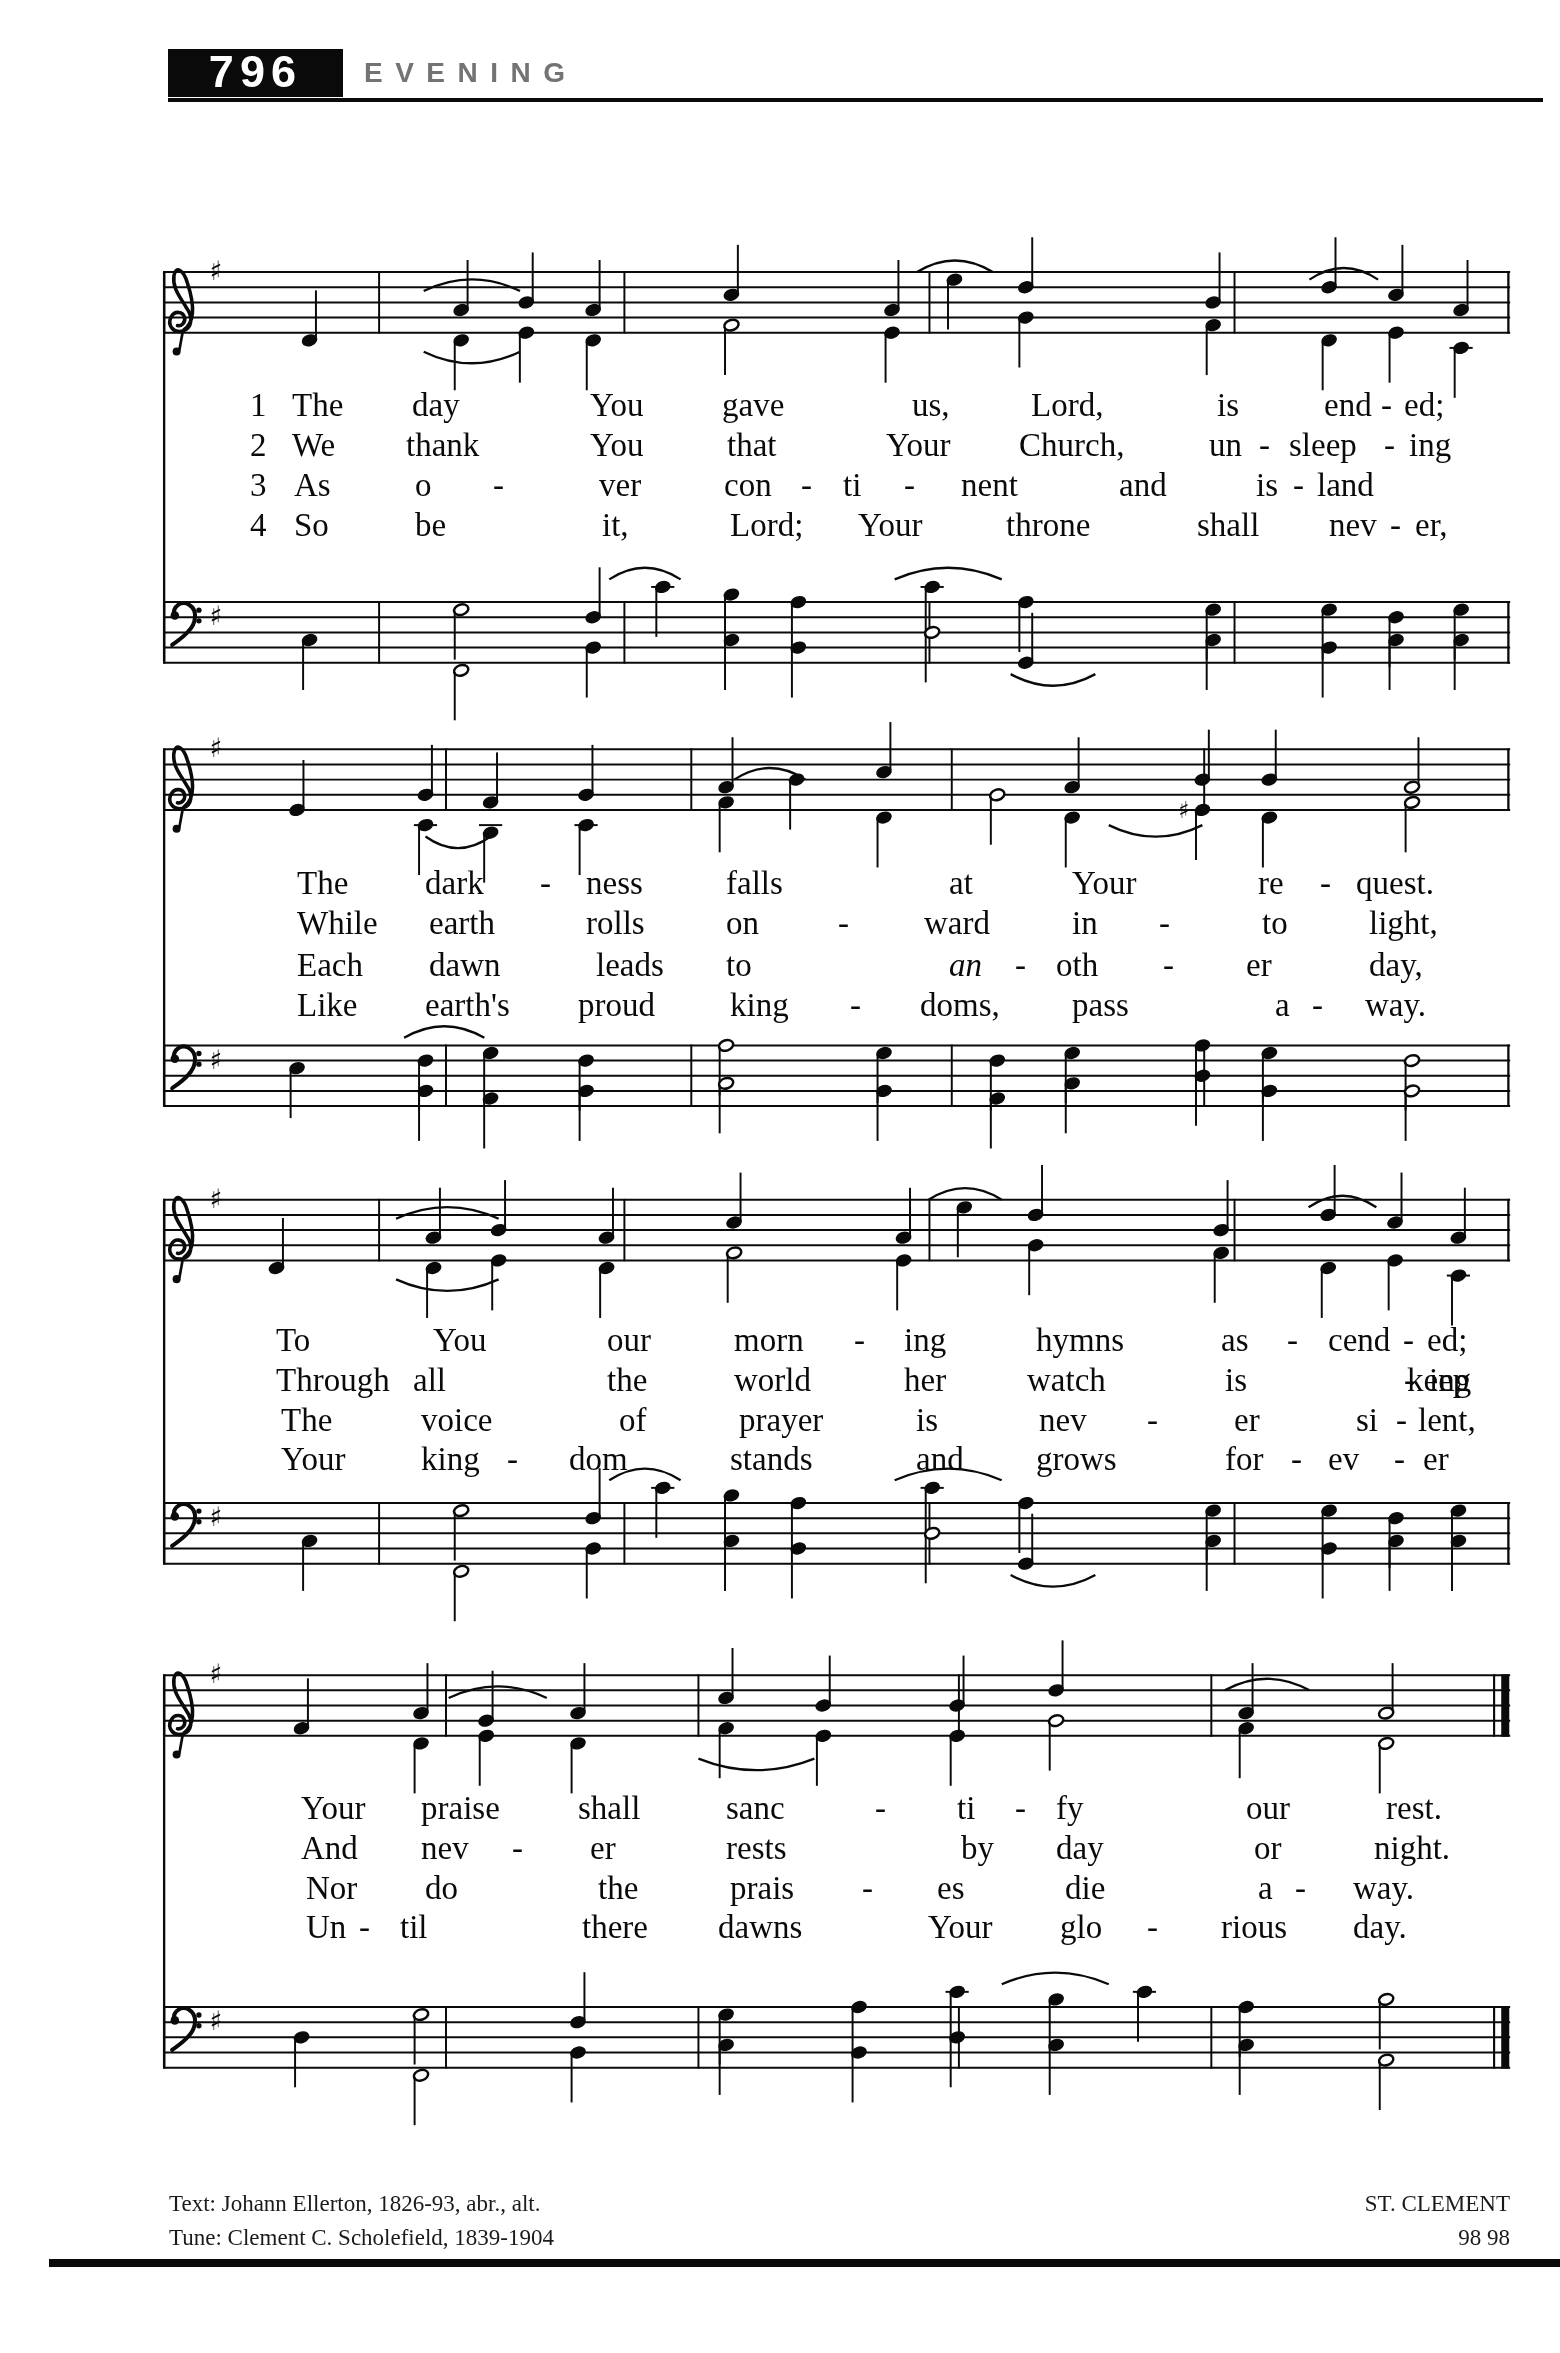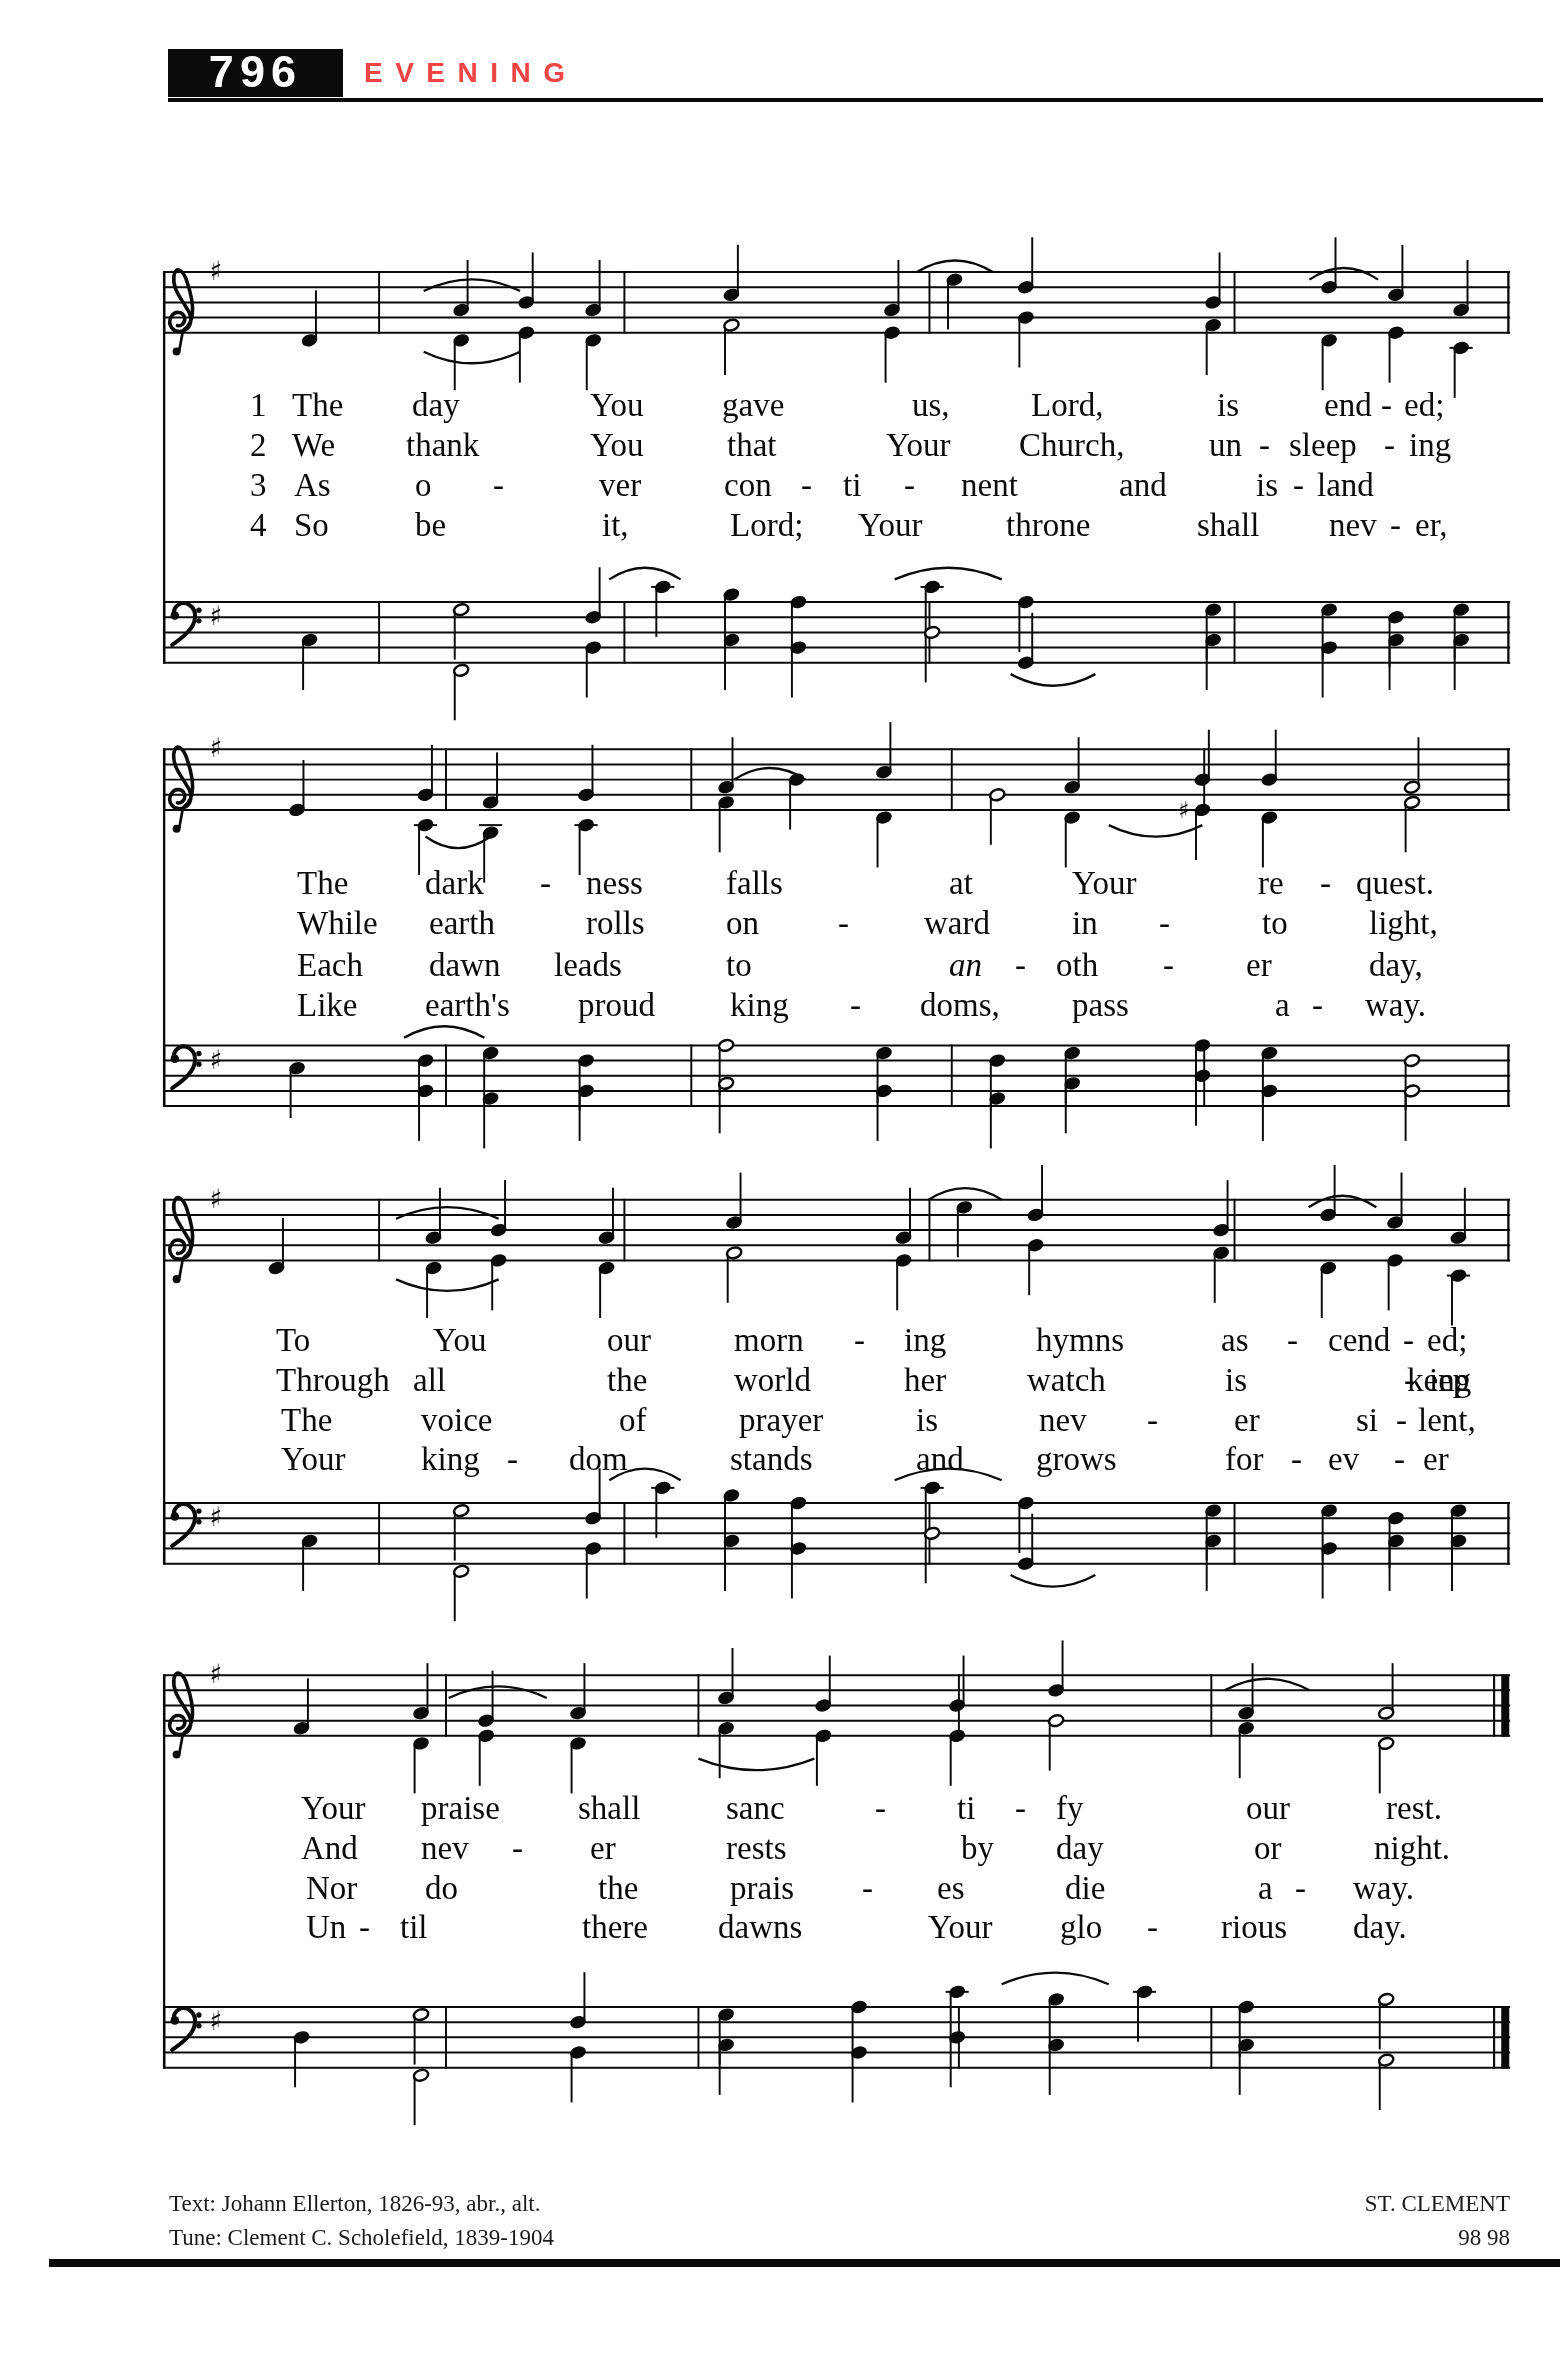--- a/index.html
+++ b/index.html
@@ -15,21 +15,21 @@
     position:absolute;left:168px;top:49px;width:175px;height:48px;
     background:#0a0a0a;color:#fff;
     display:flex;align-items:center;justify-content:center;
     font-family:"Liberation Sans", sans-serif;
     font-weight:bold;font-size:45px;letter-spacing:6.2px;
     padding-bottom:1.8px;box-sizing:border-box;
   }
   .section-label{
     position:absolute;left:364px;top:57px;
     font-family:"Liberation Sans", sans-serif;
-    font-weight:bold;font-size:28px;letter-spacing:12.5px;color:#ef4444;
+    font-weight:bold;font-size:28px;letter-spacing:12.5px;color:#737373;
   }
   .header-rule{
     position:absolute;left:168px;top:98px;width:1375px;height:3.6px;background:#0a0a0a;
   }
   .hymn-title{
     position:absolute;left:169px;top:141px;margin:0;
     font-family:"Liberation Serif", serif;
     font-variant:small-caps;
     font-weight:normal;
     font-size:63px;letter-spacing:1.8px;color:#0a0a0a;white-space:nowrap;
@@ -647,21 +647,21 @@
       <span class="lyric" style="left: 586px; top: 907px;">rolls</span>
       <span class="lyric" style="left: 726px; top: 907px;">on</span>
       <span class="lyric" style="left: 838px; top: 907px;">-</span>
       <span class="lyric" style="left: 924px; top: 907px;">ward</span>
       <span class="lyric" style="left: 1072px; top: 907px;">in</span>
       <span class="lyric" style="left: 1159px; top: 907px;">-</span>
       <span class="lyric" style="left: 1262px; top: 907px;">to</span>
       <span class="lyric" style="left: 1369px; top: 907px;">light,</span>
       <span class="lyric" style="left: 297px; top: 949px;">Each</span>
       <span class="lyric" style="left: 429px; top: 949px;">dawn</span>
-      <span class="lyric" style="left: 554px; top: 949px; text-align: center;">leads</span>
+      <span class="lyric" style="left: 596px; top: 949px; text-align: center;">leads</span>
       <span class="lyric" style="left: 726px; top: 949px;">to</span>
       <span class="lyric" style="left: 949px; top: 949px; font-style: italic;">an</span>
       <span class="lyric" style="left: 1015px; top: 949px;">-</span>
       <span class="lyric" style="left: 1056px; top: 949px;">oth</span>
       <span class="lyric" style="left: 1163px; top: 949px;">-</span>
       <span class="lyric" style="left: 1246px; top: 949px;">er</span>
       <span class="lyric" style="left: 1369px; top: 949px;">day,</span>
       <span class="lyric" style="left: 297px; top: 989px;">Like</span>
       <span class="lyric" style="left: 425px; top: 989px;">earth's</span>
       <span class="lyric" style="left: 578px; top: 989px;">proud</span>

